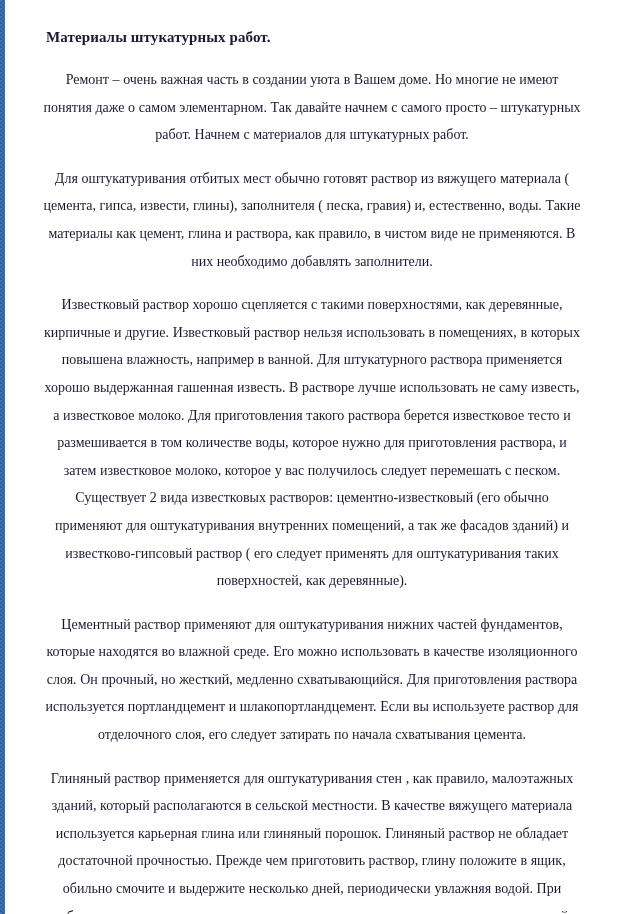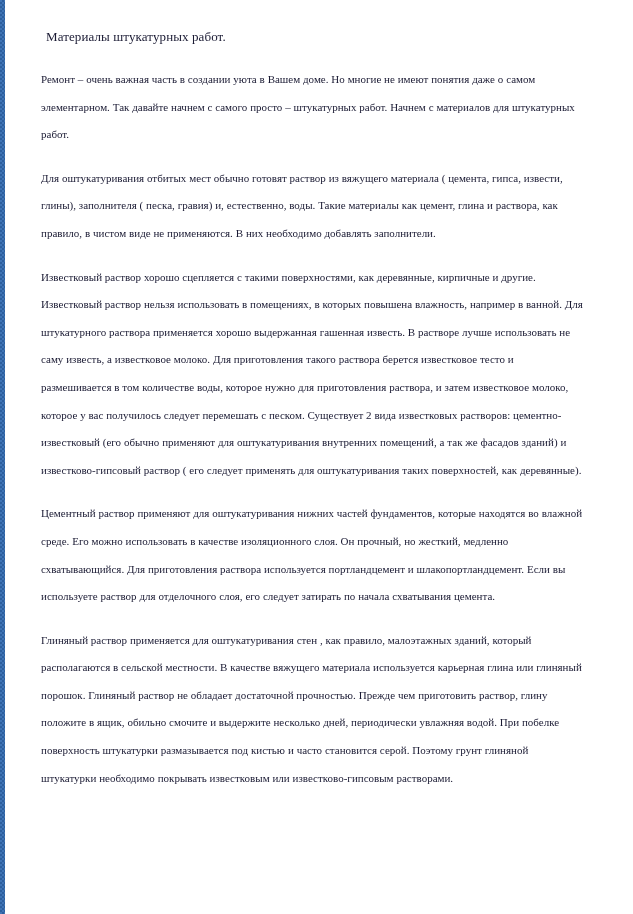--- a/index.html
+++ b/index.html
@@ -36,32 +36,32 @@
     position: absolute;
     left: 0;
     top: 0;
     width: 633px;
     height: 914px;
     box-sizing: border-box;
     padding: 26px 50px 0 41px;
   }
 
   .doc-title {
-    font-size: 13px;
-    font-weight: normal;
+    font-size: 15px;
+    font-weight: bold;
     line-height: 22px;
     margin: 0 0 18px 5px;
     letter-spacing: 0.1px;
   }
 
   .para {
-    font-size: 11px;
+    font-size: 14px;
     line-height: 27.6px;
     margin: 0 0 16px 0;
-    text-align: left;
+    text-align: center;
     hyphens: none;
     word-spacing: 0.1px;
   }
 
   .para:last-child {
     margin-bottom: 0;
   }
 </style>
 </head>
 <body>

